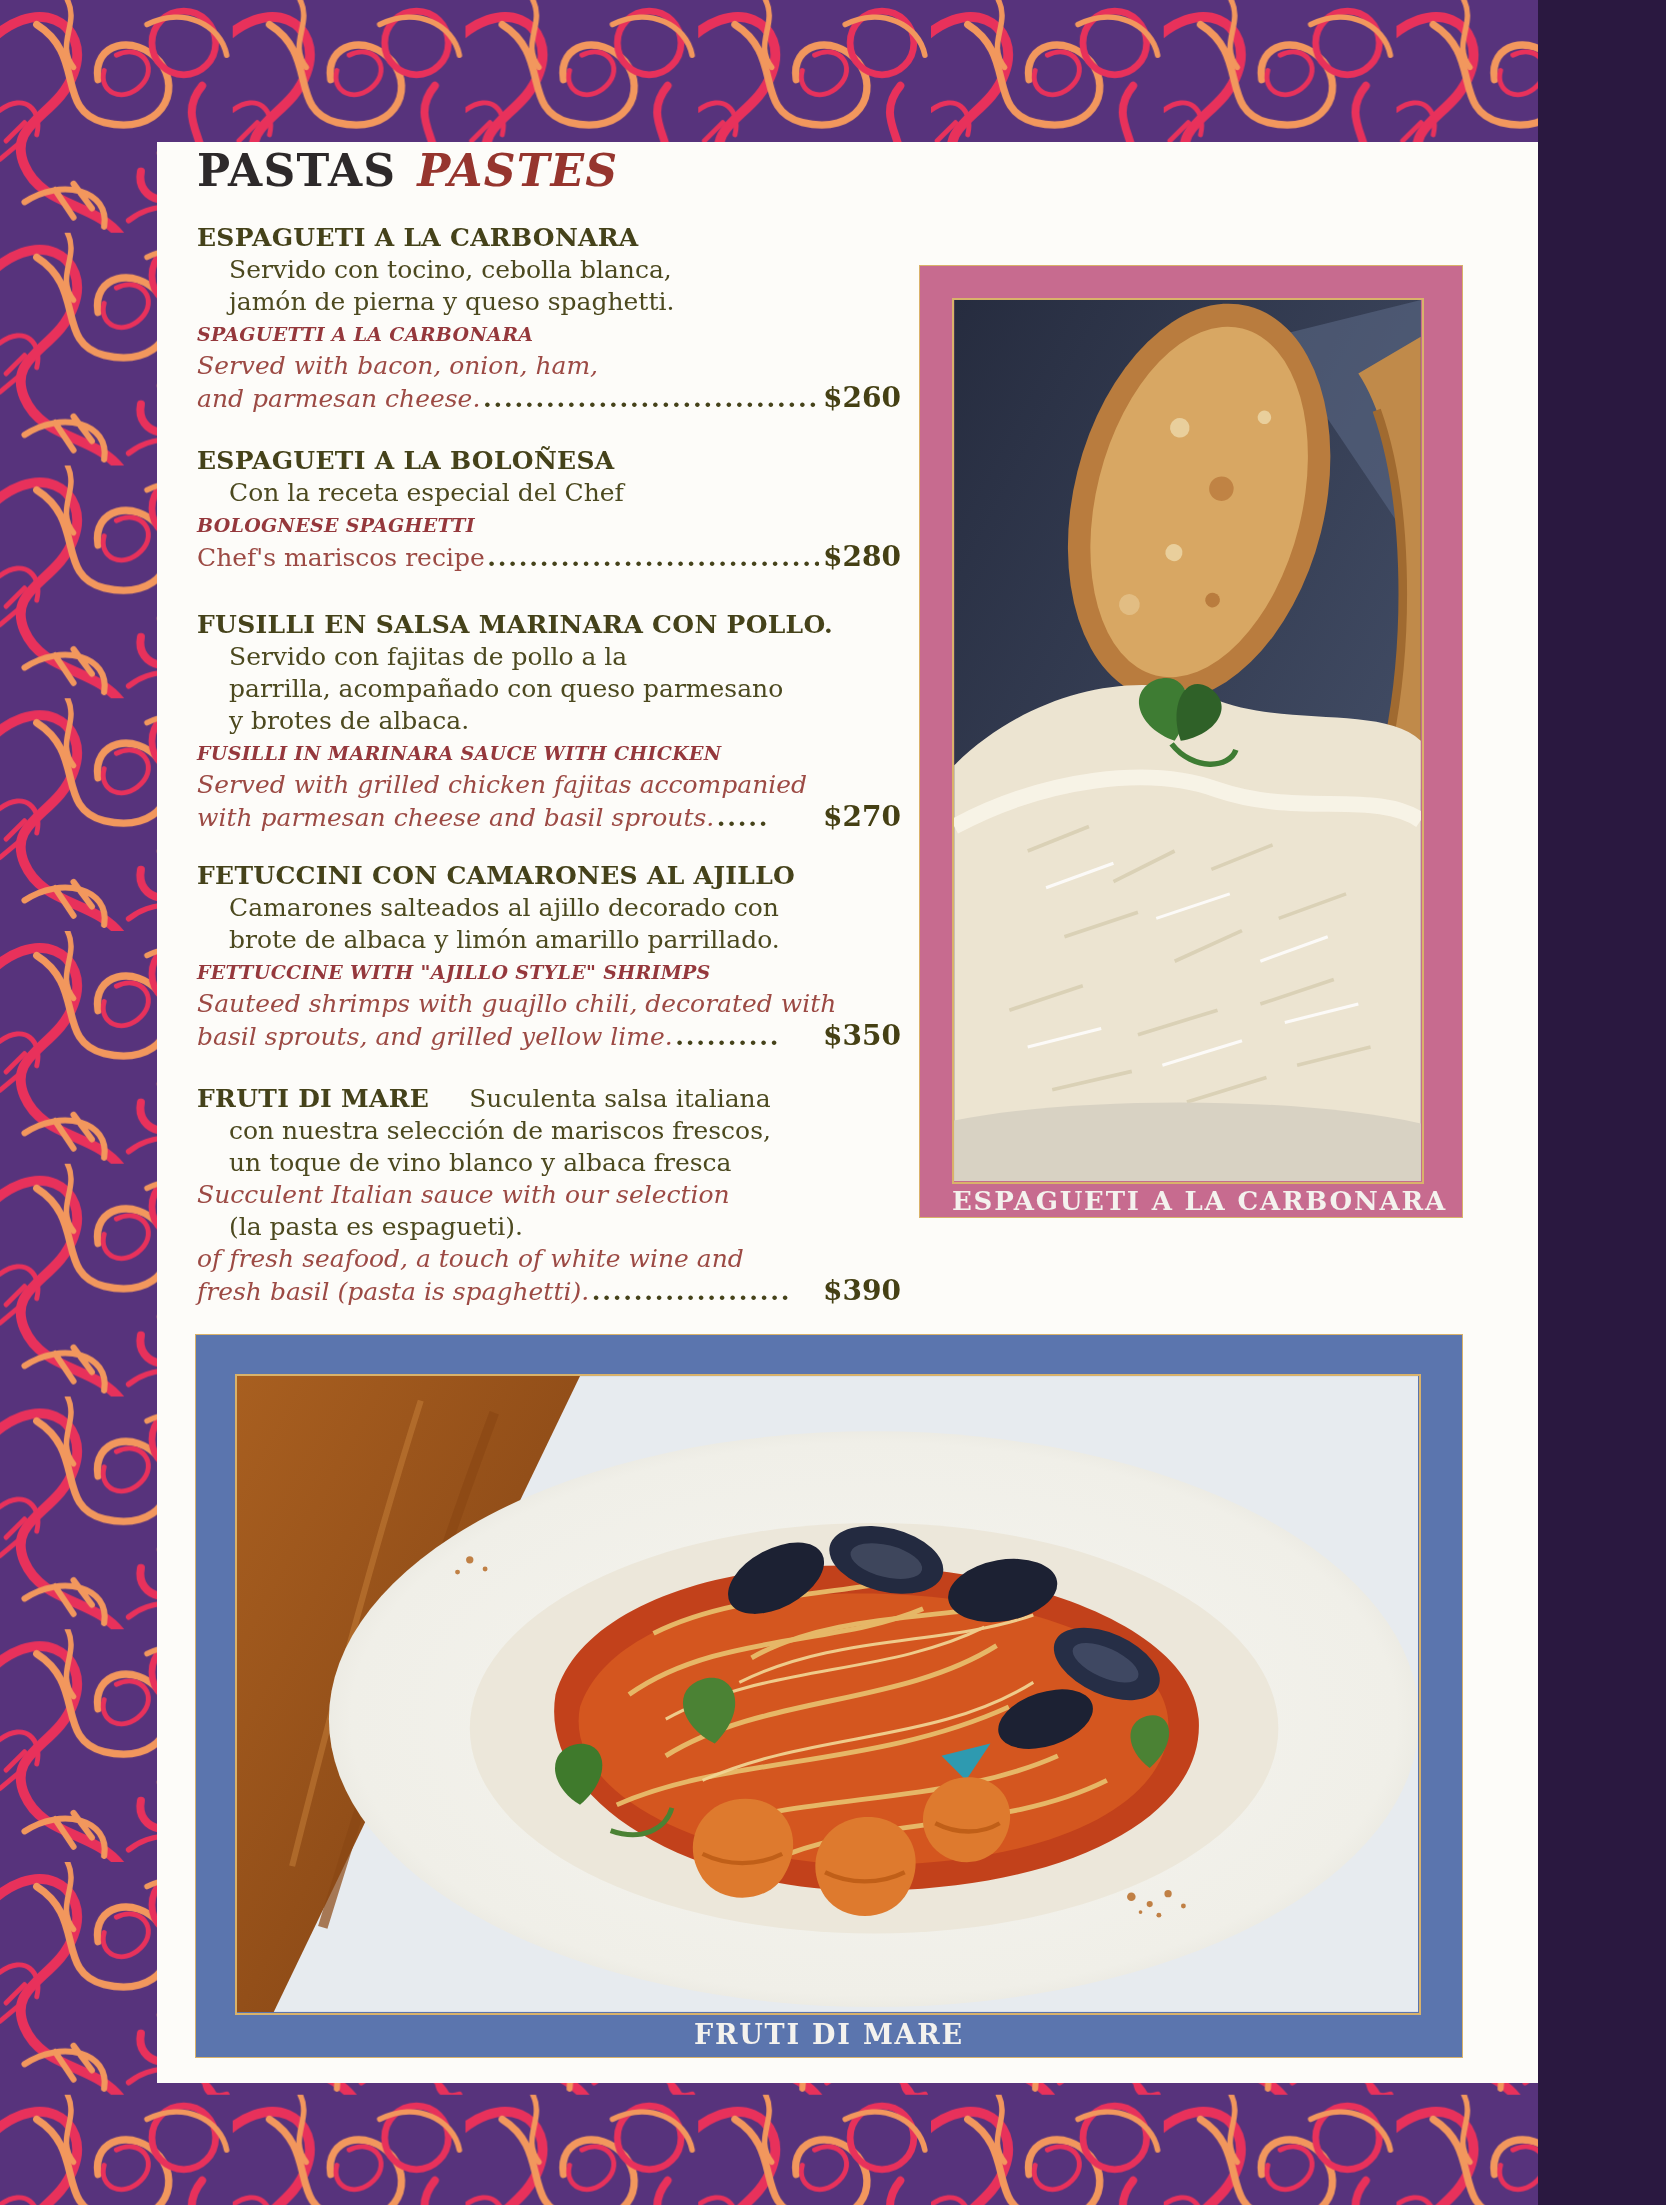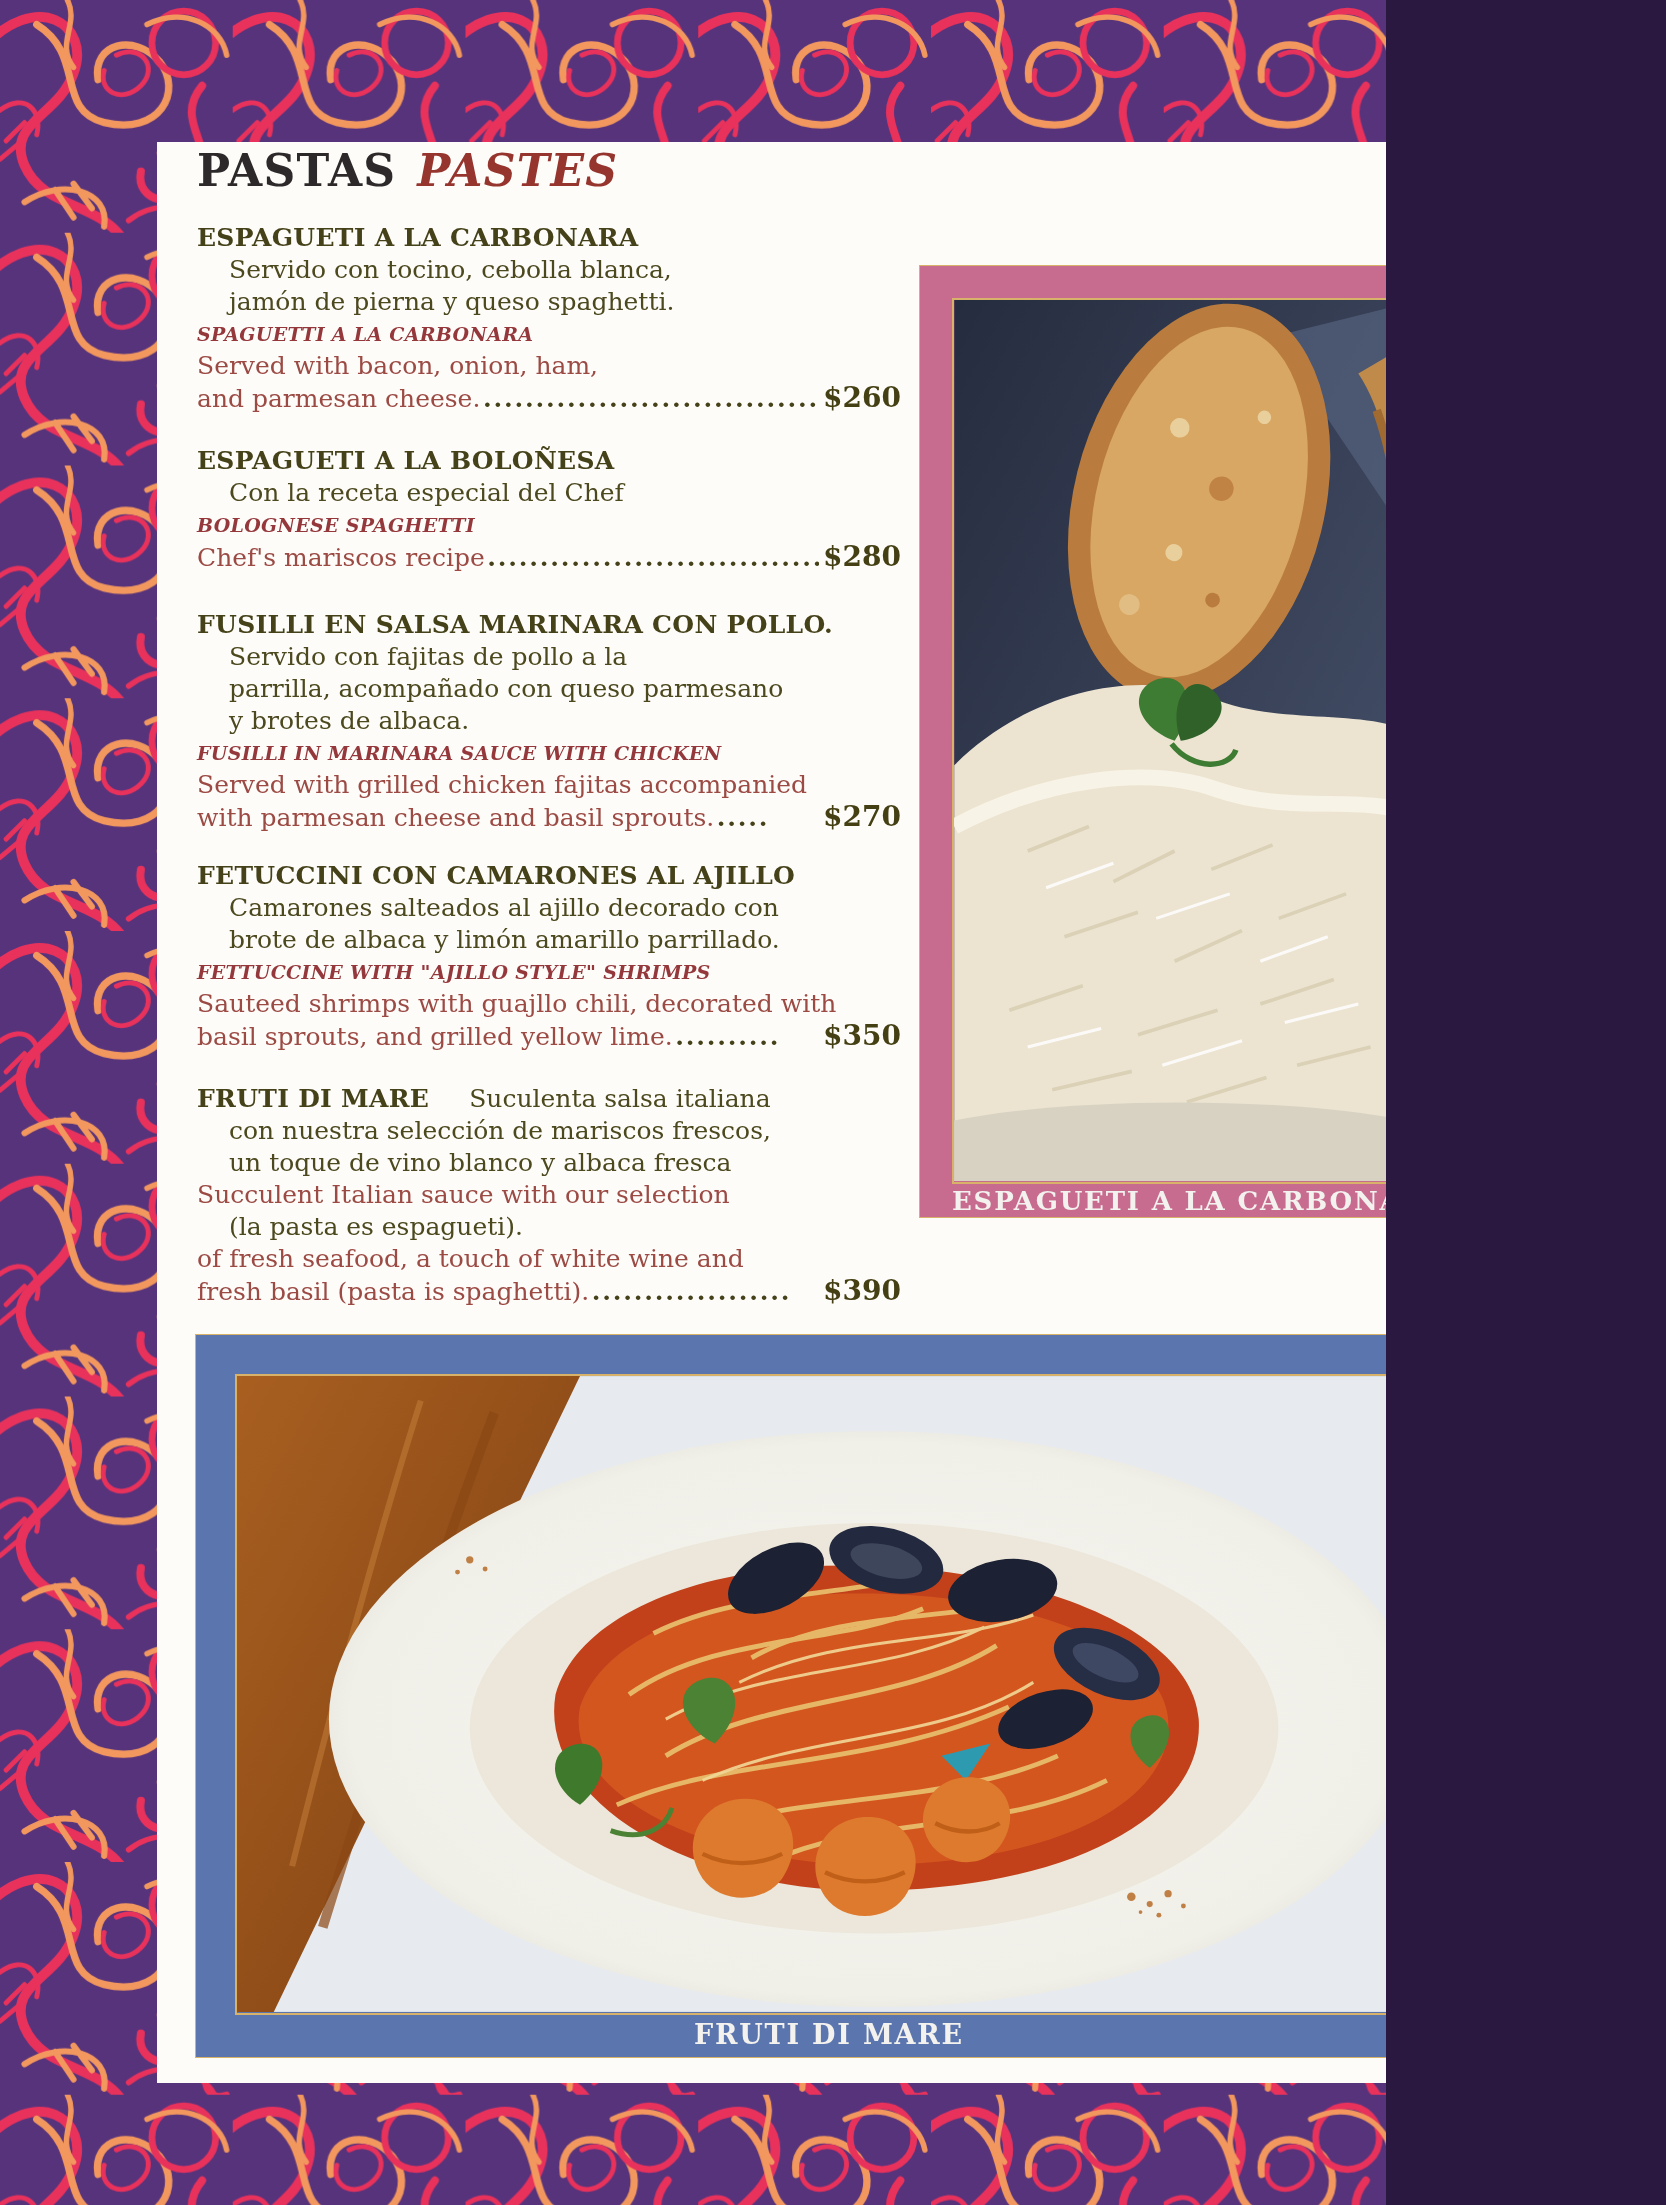--- a/index.html
+++ b/index.html
@@ -1,36 +1,36 @@
 <!DOCTYPE html>
 <html style="font-size:9.8px"><head>
 <meta charset="utf-8">
 <style>
   html,body{margin:0;padding:0;background:#2a1840;}
-  .page{position:relative;width:1386px;height:2205px;overflow:hidden;
+  .page{position:relative;width:1538px;height:2205px;overflow:hidden;
         font-family:"DejaVu Serif",serif;background:#57337c;}
   .bg-pattern{position:absolute;left:0;top:0;z-index:0;}
   .content-panel{position:absolute;left:157px;top:142px;width:1509px;height:1941px;
         background:#fdfcf9;z-index:1;}
   .edge-mark{position:absolute;z-index:2;}
 
   
   .page-title{position:absolute;left:197px;top:146px;z-index:3;white-space:nowrap;
         font-weight:bold;font-size:44px;line-height:49px;}
   .page-title .t1{color:#2d292a;letter-spacing:1.2px;}
   .page-title .t2{color:#96352e;font-style:italic;margin-left:21px;letter-spacing:1.2px;}
 
   
   .menu-item{position:absolute;left:197px;width:704px;z-index:3;
         font-size:25px;line-height:32px;color:#4c491f;}
   .line{white-space:nowrap;}
   .t-es{font-weight:bold;font-size:25px;color:#45421a;letter-spacing:0.3px;}
   .es{color:#4c491f;margin-left:32px;}
   .t-en{font-weight:bold;font-style:italic;font-size:19px;color:#95383c;letter-spacing:0.3px;}
-  .en{color:#9c4a44;}
+  .en{font-style:italic;color:#9c4a44;}
   .en.upright{font-style:normal;}
   .price-line{display:flex;align-items:baseline;}
   .leader{flex:1;overflow:hidden;white-space:nowrap;color:#45421a;font-weight:bold;
         letter-spacing:1.8px;margin:0 3.7px 0 2.5px;}
   .price{font-weight:bold;font-size:28px;color:#454014;}
 
   
   .photo-card{position:absolute;z-index:3;border:1.8px solid #d9b26a;box-sizing:border-box;}
   .photo-card .photo-frame{border:2.5px solid #d9b26a;box-sizing:border-box;overflow:hidden;}
   .photo-card .photo-frame svg{display:block;}

